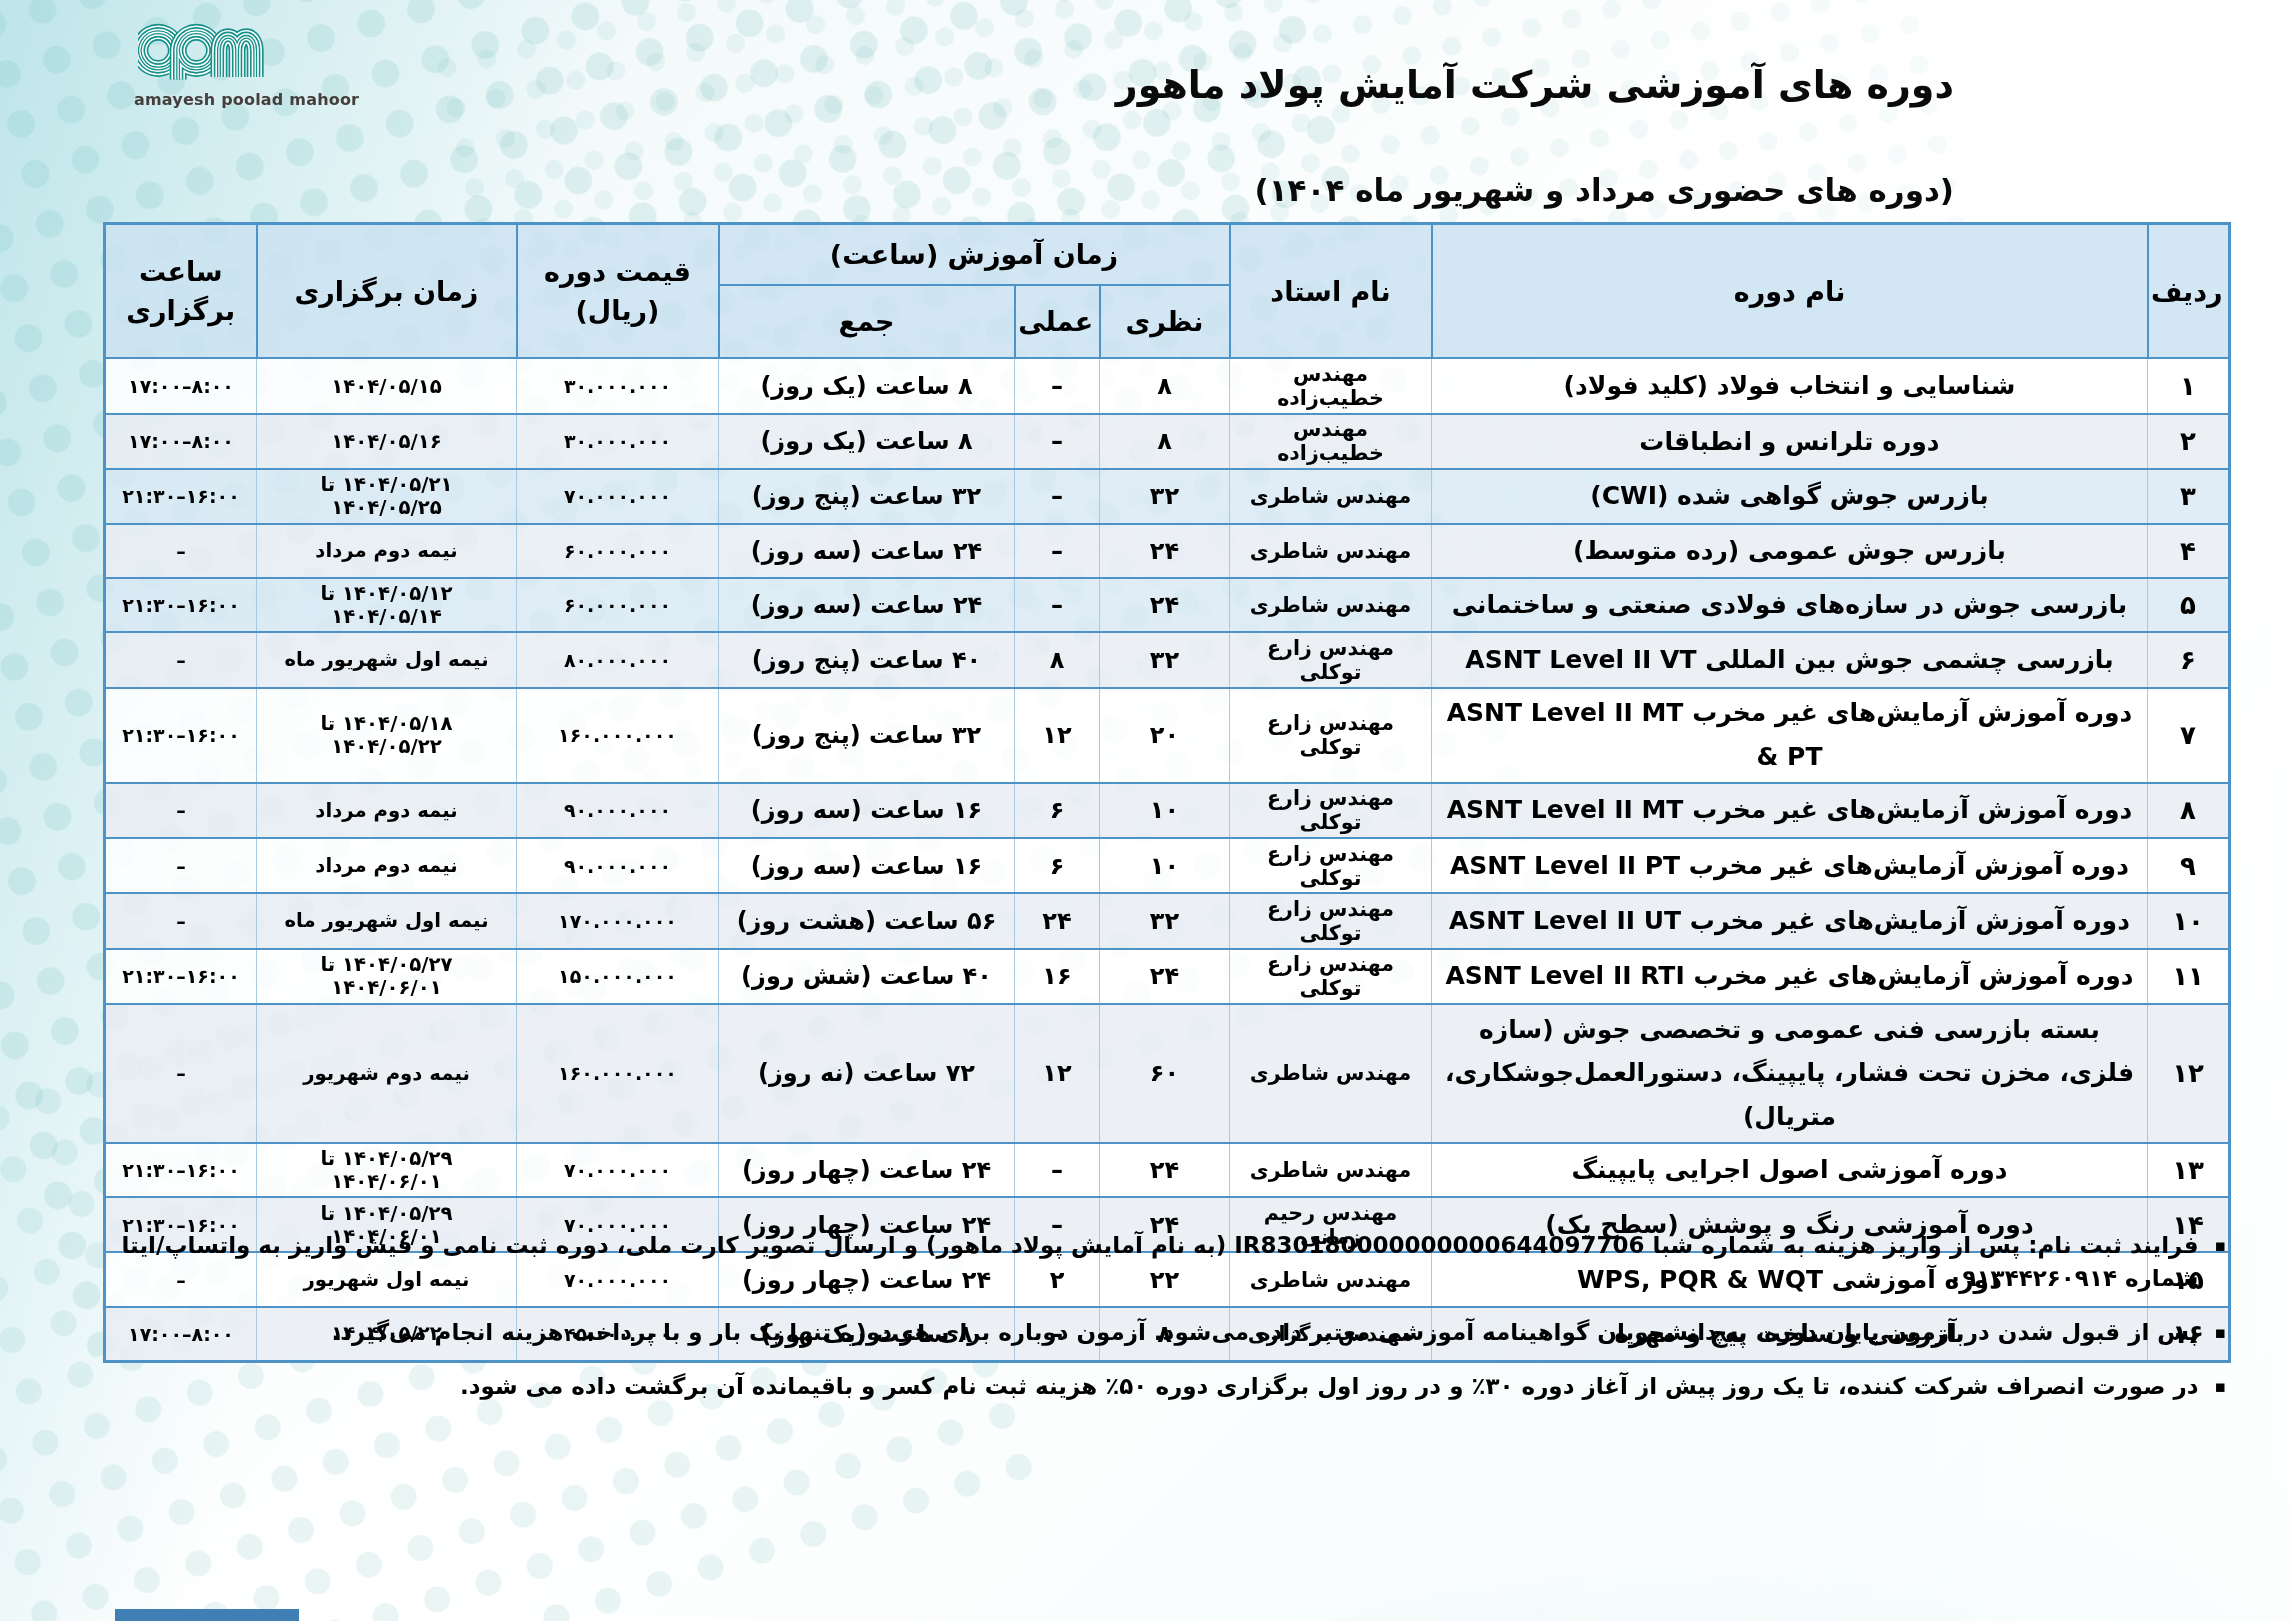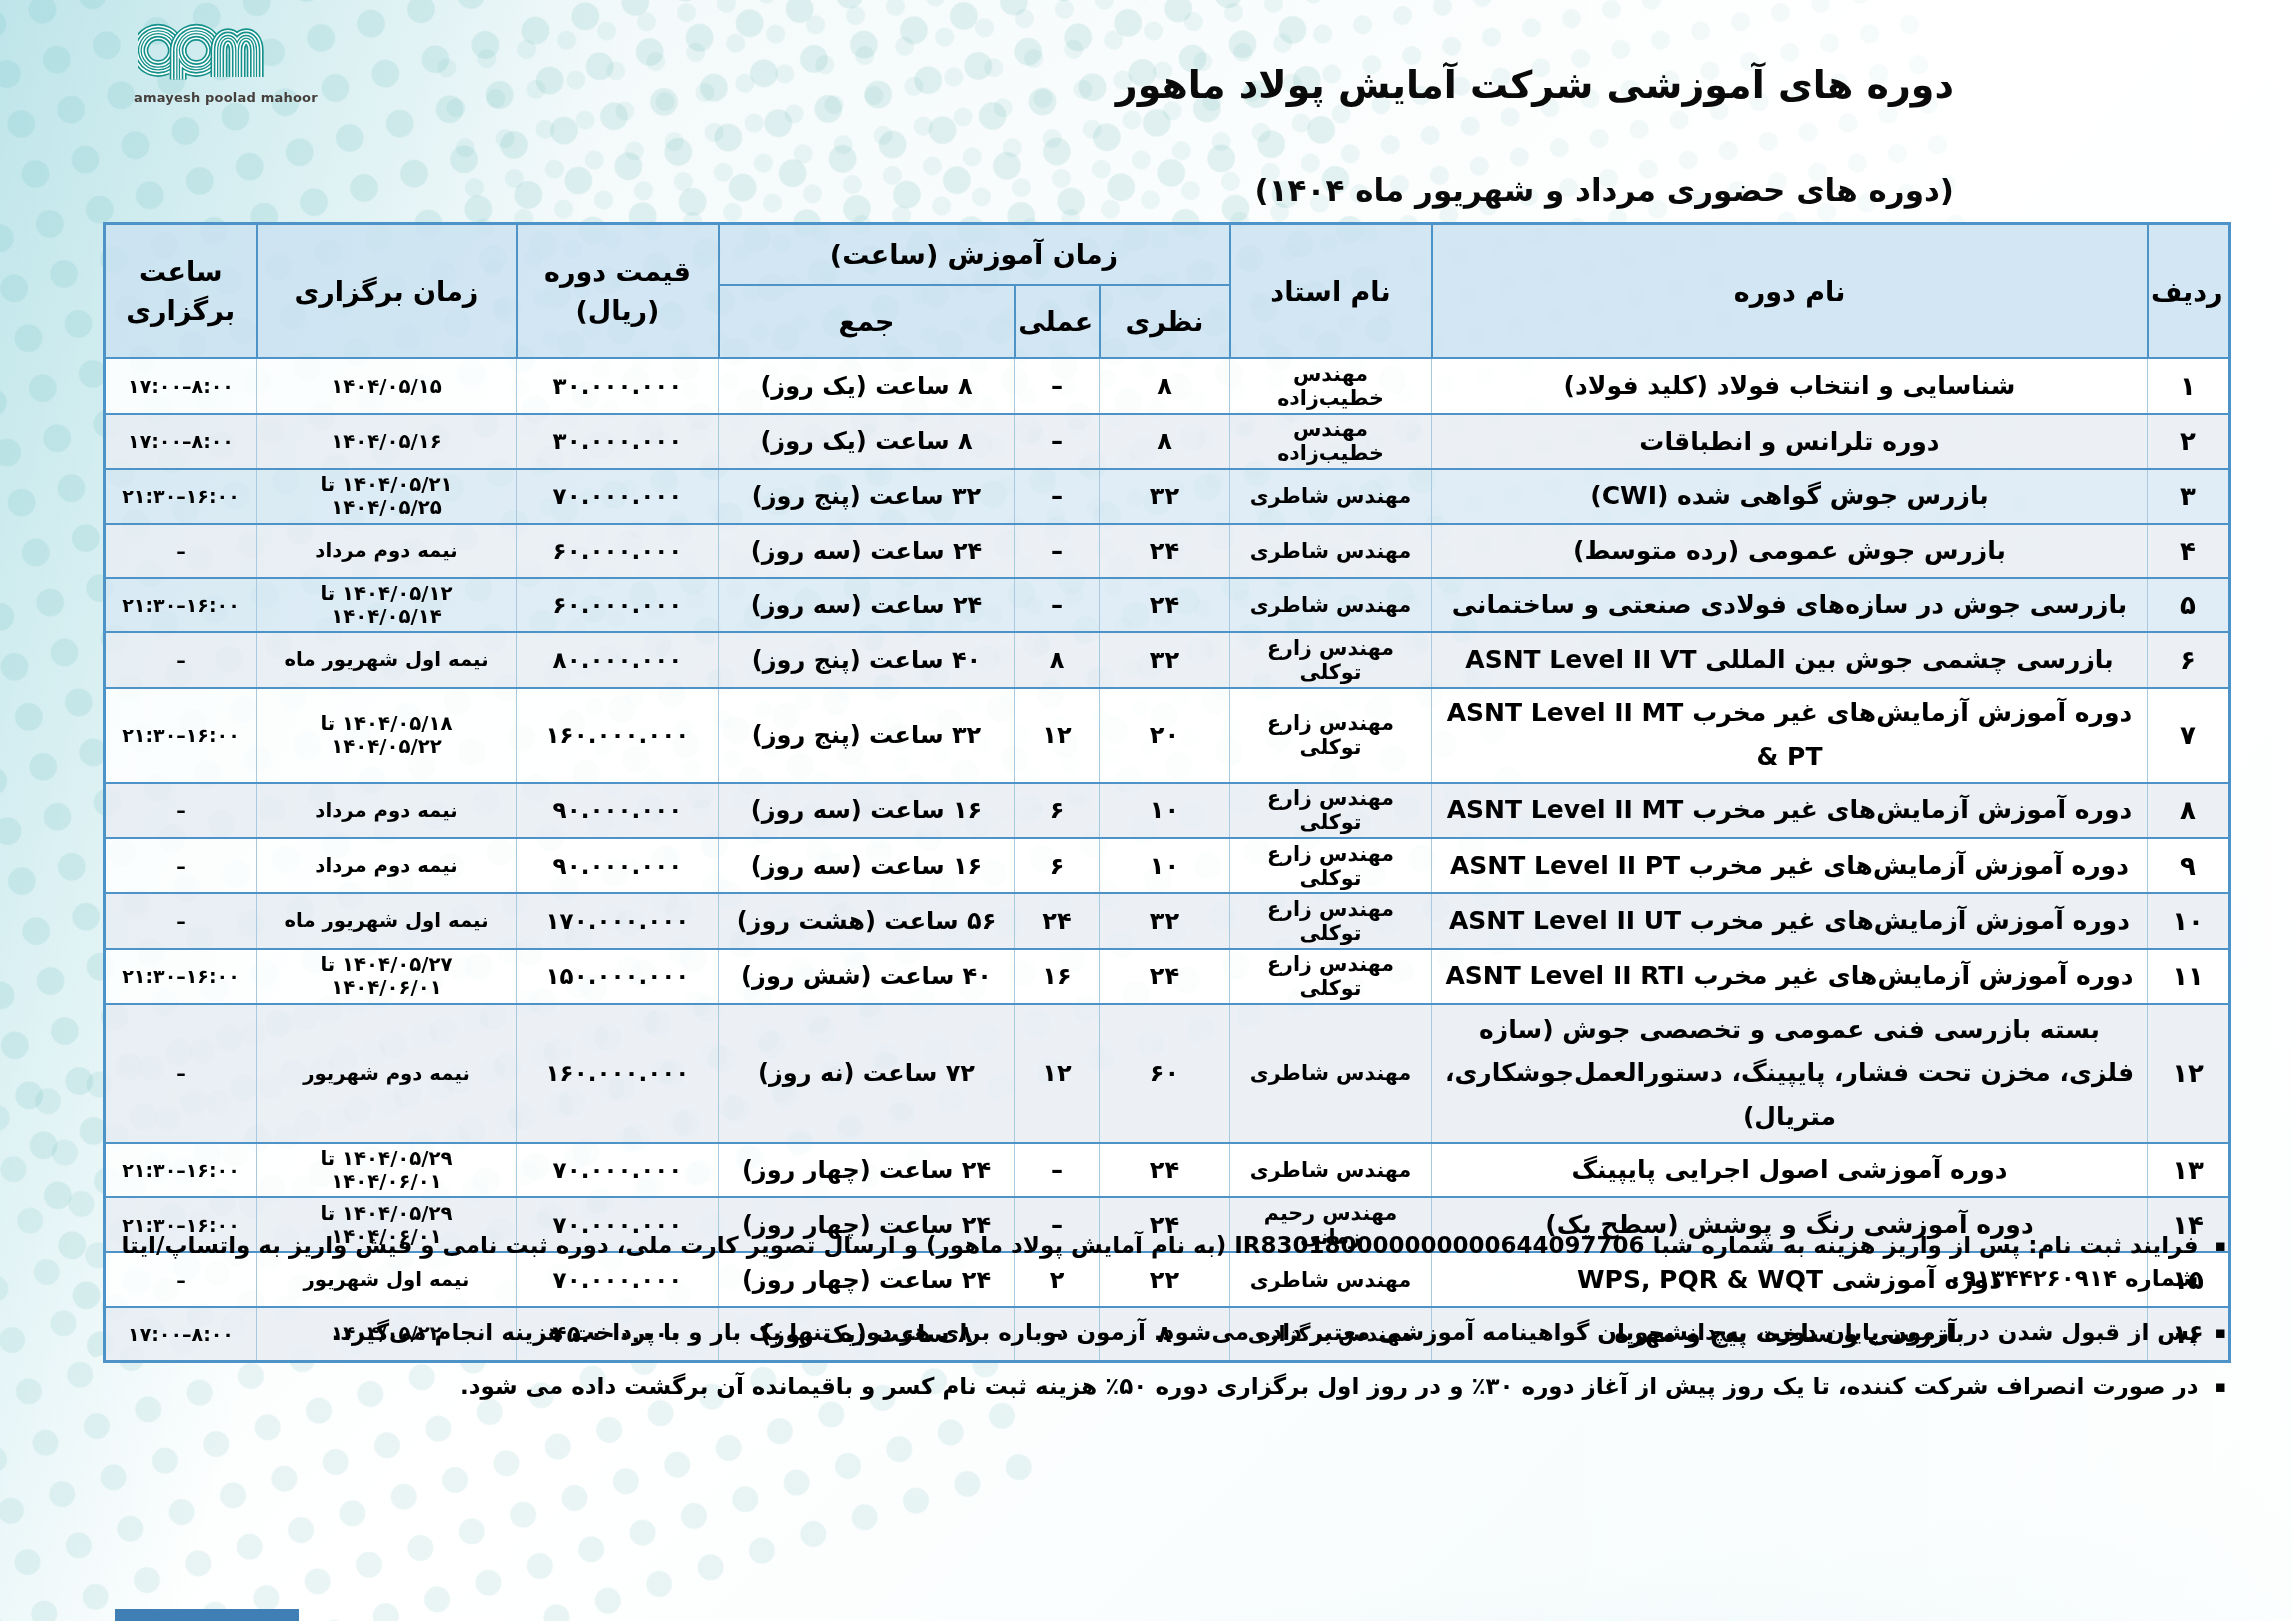--- a/index.html
+++ b/index.html
@@ -29,21 +29,21 @@
     background:linear-gradient(90deg,rgba(110,199,209,0.55),rgba(110,199,209,0));}
   .swoosh-bottom{position:absolute;left:-287px;bottom:-949px;width:3135px;height:1343px;
     transform:rotate(-7deg);
     background:linear-gradient(0deg,rgba(110,199,209,0.50),rgba(110,199,209,0) 72%);}
   .fade-right{position:absolute;right:0;top:0;width:878px;height:100%;
     background:linear-gradient(90deg,rgba(255,255,255,0),rgba(255,255,255,0.85));}
   .footer-bar{position:absolute;left:115px;bottom:0;width:184px;height:11.6px;background:#3f7fb5;}
 
   
   .logo{position:absolute;left:134px;top:18px;width:143px;text-align:center;}
-  .logo-sub{font-size:13px;font-weight:bold;color:#453f3c;margin-top:0.9px;
+  .logo-sub{font-size:16px;font-weight:bold;color:#453f3c;margin-top:0.9px;
     letter-spacing:0.2px;white-space:nowrap;}
 
   
   .title{position:absolute;top:63px;right:339px;direction:rtl;
     font-size:38px;font-weight:bold;color:#0a0a0a;white-space:nowrap;}
   .subtitle{position:absolute;top:172px;right:339px;direction:rtl;
     font-size:31px;font-weight:bold;color:#0a0a0a;white-space:nowrap;}
 
   
   .table-wrap{position:absolute;left:103px;top:222px;width:2124px;}
@@ -58,21 +58,21 @@
     border-left:0.9px solid #a9c9e0;border-right:0.9px solid #a9c9e0;
     font-weight:bold;font-size:24px;color:#000;text-align:center;
     vertical-align:middle;height:47px;padding:2.7px 7.2px;overflow:hidden;}
   tbody tr:nth-child(odd){background:rgba(255,255,255,0.86);}
   tbody tr:nth-child(even){background:rgba(233,238,243,0.86);}
   tbody tr:nth-child(3),tbody tr:nth-child(5){background:rgba(216,233,244,0.80);}
   td.col-num{font-size:26px;}
   td.col-course{font-size:25px;line-height:1.75;}
   td.col-instructor{font-size:20.6px;}
   td.col-total{font-size:24px;}
-  td.col-price{font-size:23px;margin-top:32px;}
+  td.col-price{font-size:19px;margin-top:32px;}
   td.col-schedule{font-size:19.7px;}
   td.col-hours{font-size:19px;}
 
   
   .notes{position:absolute;top:1229px;left:52px;width:2174px;direction:rtl;}
   .note{display:flex;align-items:flex-start;column-gap:16px;
     font-size:23px;font-weight:bold;color:#000;margin-bottom:20.6px;
     text-align:right;line-height:1.45;}
   .note .bullet{font-size:17px;line-height:1;margin-top:8px;flex:0 0 auto;}
 

